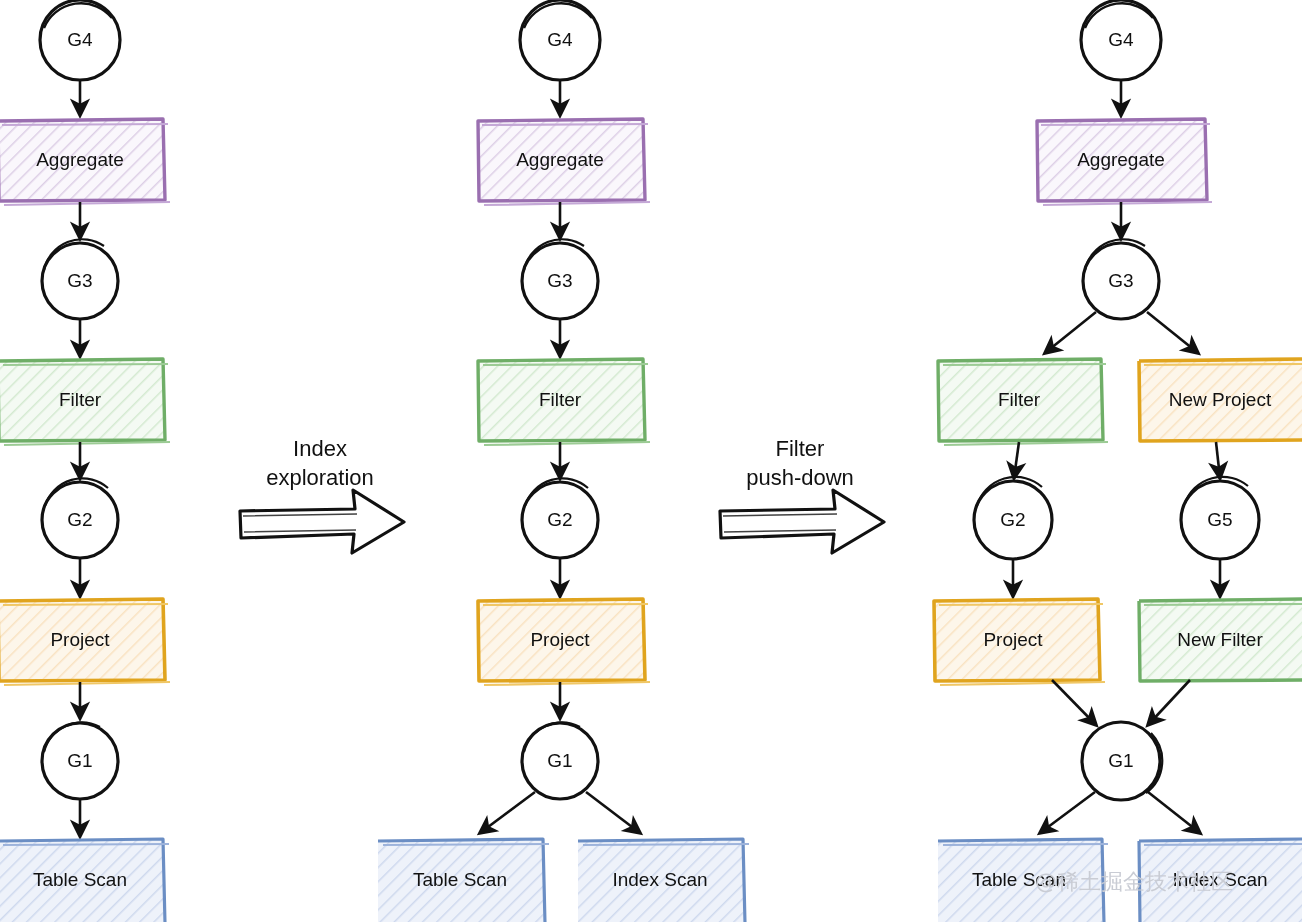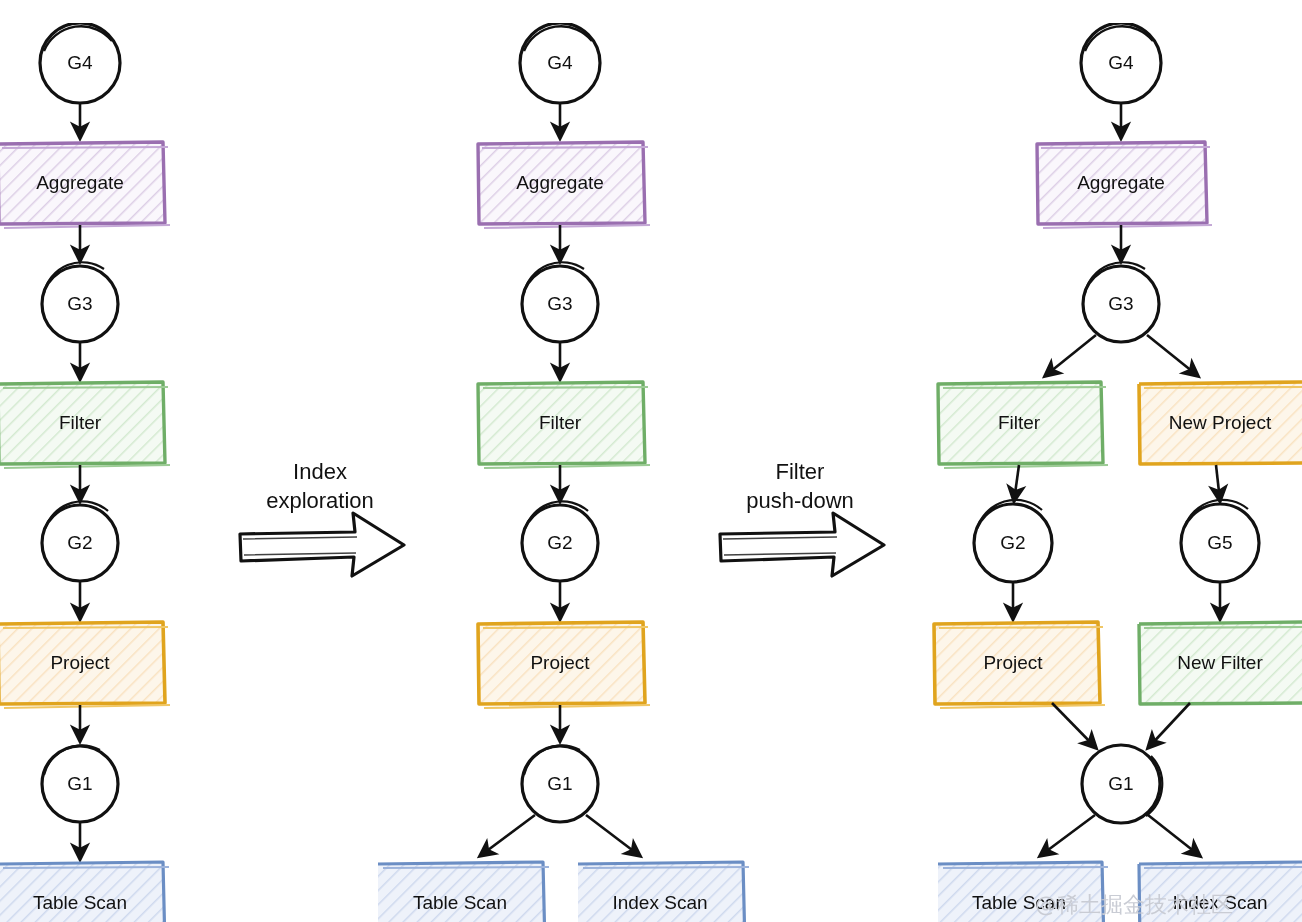--- a/index.html
+++ b/index.html
@@ -1,18 +1,18 @@
 <!DOCTYPE html>
 <html><head>
 <meta charset="utf-8">
 <style>
   html,body{margin:0;padding:0;background:#ffffff;}
   body{width:1302px;height:922px;overflow:hidden;
        font-family:"Liberation Sans","DejaVu Sans",sans-serif;}
-  #stage{position:relative;width:1302px;height:672px;margin-top:23px;}
+  #stage{position:relative;width:1302px;height:672px;}
   svg#diagram{position:absolute;left:0;top:0;width:1302px;height:922px;}
   .nodelabel{font-family:"Liberation Sans","DejaVu Sans",sans-serif;
              font-size:19px;fill:#111111;text-anchor:middle;dominant-baseline:middle;}
   .transformlabel{font-family:"Liberation Sans","DejaVu Sans",sans-serif;
                   font-size:22px;fill:#111111;text-anchor:middle;}
   .watermark{font-family:"DejaVu Sans",sans-serif;font-size:22px;
              fill:#c9ccd4;text-anchor:middle;dominant-baseline:middle;}
 </style>
 </head>
 <body>

